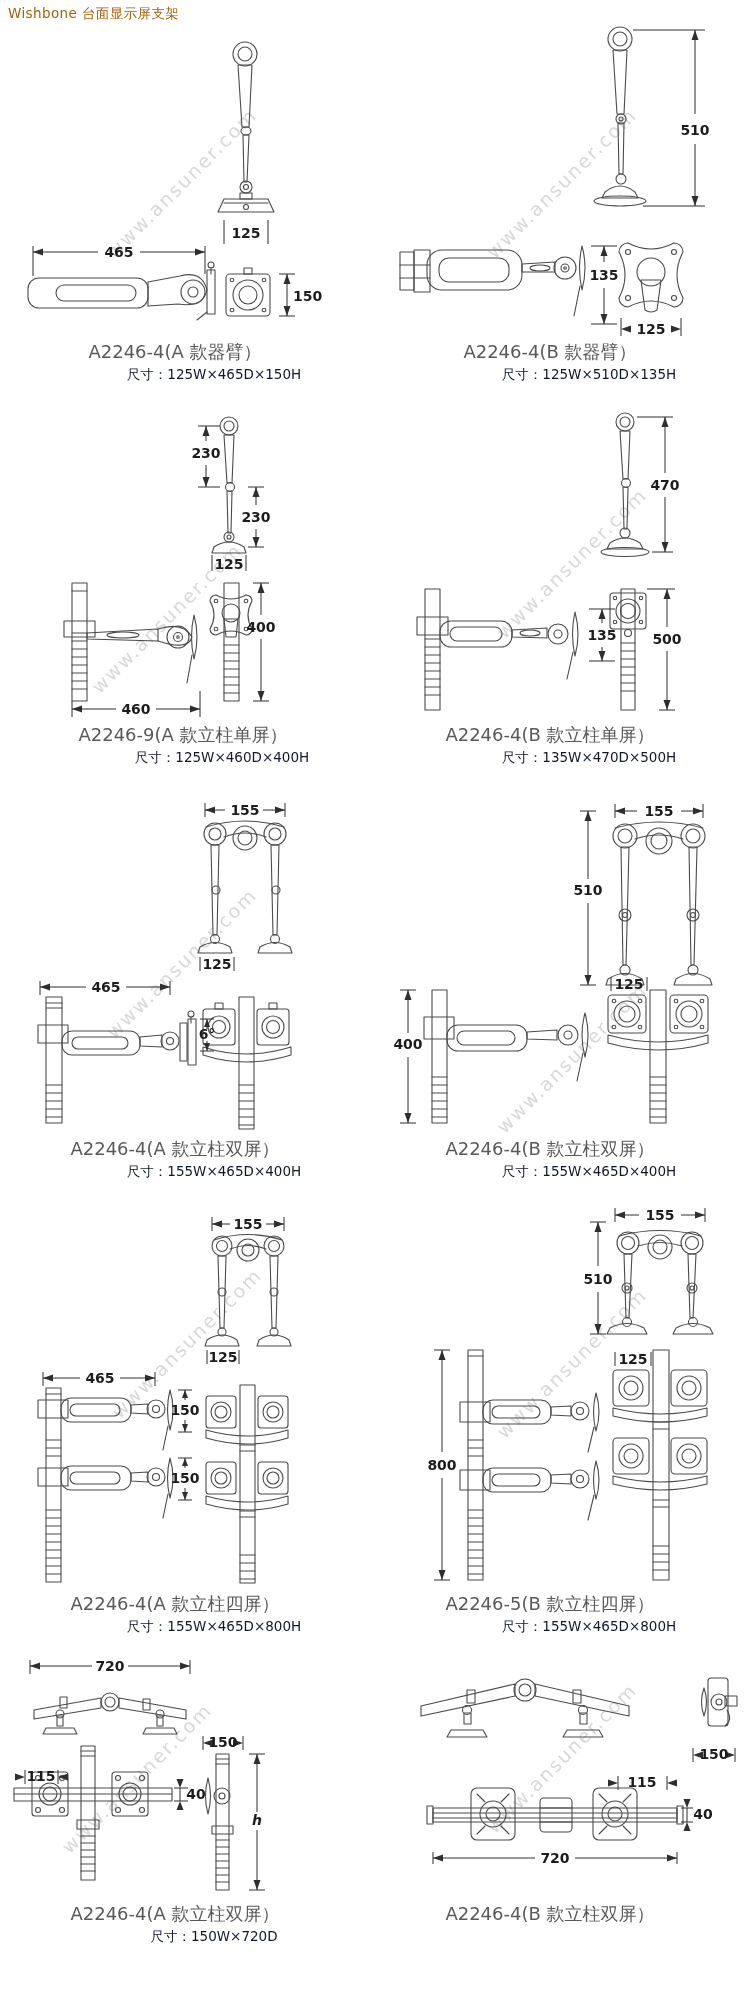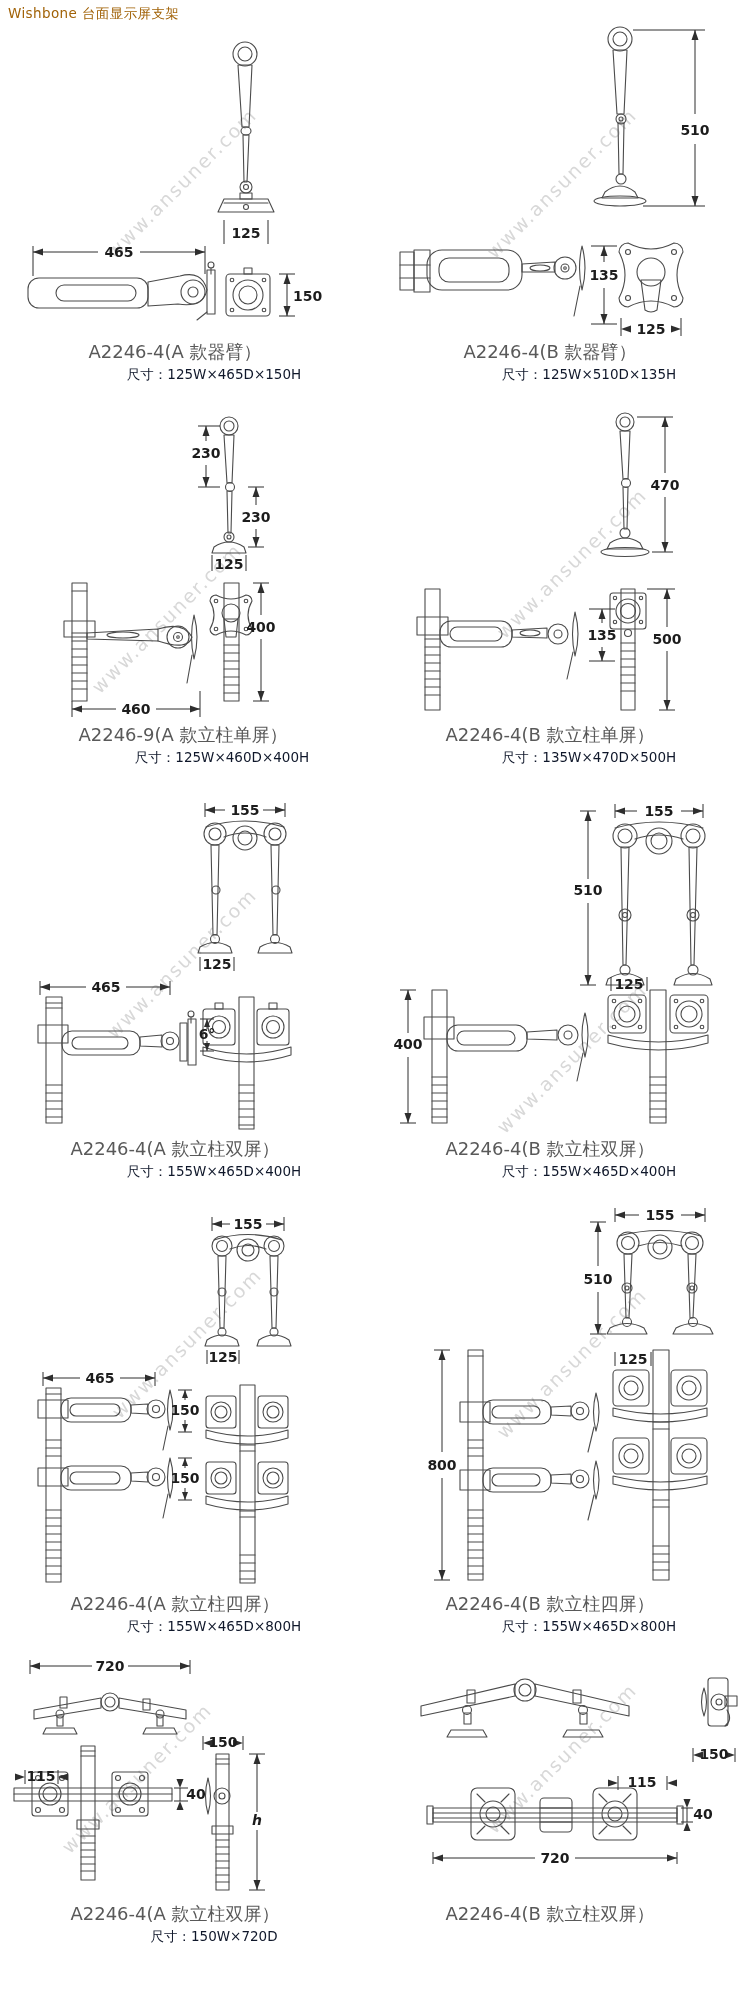--- a/index.html
+++ b/index.html
@@ -605,21 +605,21 @@
         <path class="ar" d="M330 15 l-10 -3.5 v7 z"></path>
       <path class="ar" d="M223 22 l-3.5 10 h7 z"></path>
         <path class="ar" d="M223 134 l-3.5 -10 h7 z"></path>
       <path class="ar" d="M67 150 l-3.5 10 h7 z"></path>
         <path class="ar" d="M67 380 l-3.5 -10 h7 z"></path>
       <text class="dt" x="285" y="20" text-anchor="middle" font-size="14">155</text>
       <text class="dt" x="223" y="84" text-anchor="middle" font-size="14">510</text>
       <text class="dt" x="258" y="164" text-anchor="middle" font-size="13">125</text>
       <text class="dt" x="67" y="270" text-anchor="middle" font-size="15">800</text>
     </svg>
-    <div class="cap1" style="top:392px">A2246-4(B 款立柱四屏）</div>
+    <div class="cap1" style="top:392px">A2246-5(B 款立柱四屏）</div>
     <div class="cap2" style="top:418px">尺寸：155W×465D×800H</div>
   </div>
 
   <div class="cell" style="left:0;top:1650px;height:342px">
     <svg width="375" height="250">
       <g class="ln">
         <circle cx="110" cy="52" r="9"></circle>
           <circle cx="110" cy="52" r="5"></circle>
         <path d="M101 48 L34 60 L34 69 L101 58 Z"></path>
         <path d="M119 48 L186 60 L186 69 L119 58 Z"></path>

